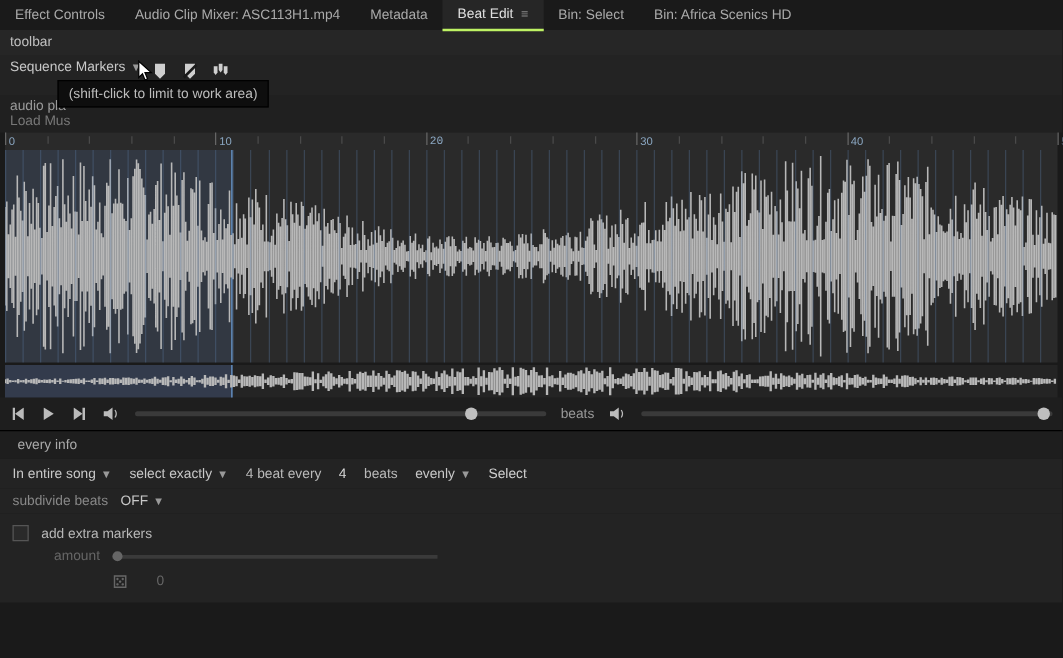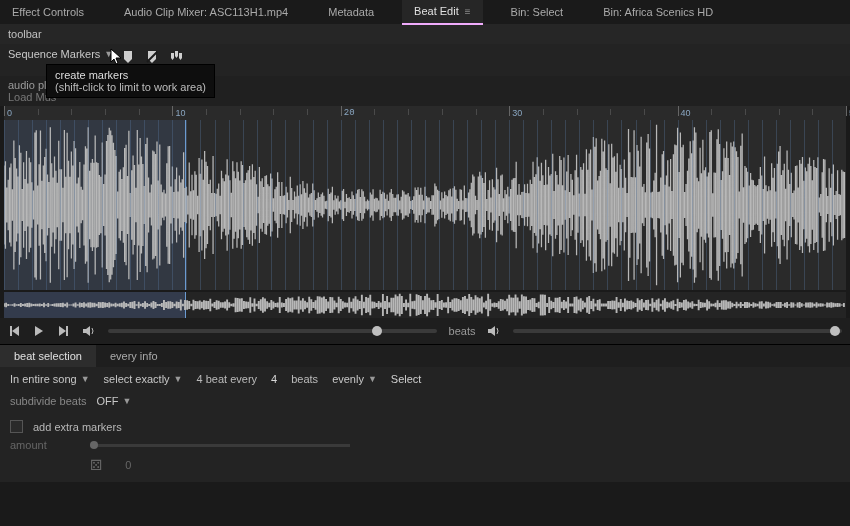--- a/index.html
+++ b/index.html
@@ -1,18 +1,18 @@
 <!DOCTYPE html>
 <html><head>
 <meta charset="utf-8">
 <style>
 html,body{margin:0;padding:0;background:#1a1a1a;color:#c8c8c8;font-family:"Segoe UI",Arial,sans-serif;font-size:11px;width:850px;height:526px;overflow:hidden}
-.top-tabs{display:flex;align-items:center;height:24px;background:#1a1a1a;gap:16px}
+.top-tabs{display:flex;align-items:center;height:24px;background:#1a1a1a;gap:0}
 .tab{padding:0 12px;height:24px;display:flex;align-items:center;color:#aaa;cursor:pointer}
-.tab.active{color:#e0e0e0;border-bottom:2px solid #f0abfc;background:#262626}
+.tab.active{color:#e0e0e0;border-bottom:2px solid #bef264;background:#262626}
 .tab .ham{margin-left:6px;color:#888;font-size:10px}
 .panel-title{background:#262626;color:#c0c0c0;padding:4px 8px;font-size:11px}
 .toolbar{display:flex;align-items:flex-start;gap:6px;background:#232323;padding:4px 8px;height:24px;position:relative}
 .dropdown{display:flex;align-items:center;gap:4px;color:#c8c8c8;cursor:pointer}
 .caret{font-size:9px;color:#999}
 .tbtn{width:18px;height:18px;display:flex;align-items:center;justify-content:center;color:#ccc;cursor:pointer}
 .tbtn svg{width:14px;height:14px}
 .tooltip{position:absolute;left:46px;top:20px;background:#0e0e0e;color:#dedede;padding:4px 8px;border:1px solid #000;z-index:5;white-space:nowrap;font-size:11px}
 .tooltip .sub{color:#bdbdbd}
 .cursor{position:absolute;left:110px;top:4px;z-index:6}
@@ -34,21 +34,21 @@
 .slider .thumb{position:absolute;top:-3px;width:10px;height:10px;border-radius:50%;background:#bfbfbf}
 .subtabs{display:flex;background:#1e1e1e;border-top:1px solid #000}
 .subtab{padding:5px 14px;color:#aaa;cursor:pointer}
 .subtab.active{background:#2d2d2d;color:#e0e0e0}
 .controls{background:#232323;padding:6px 10px;display:flex;align-items:center;gap:14px;flex-wrap:wrap;font-size:11px}
 .controls .lbl{color:#bbb}
 .controls .txt-btn{color:#d0d0d0;cursor:pointer}
 .row2{background:#232323;padding:4px 10px;display:flex;align-items:center;gap:10px;color:#888}
 .extra{background:#232323;padding:6px 10px}
 .extra .line{display:flex;align-items:center;gap:10px;padding:3px 0;color:#666}
-.extra .lab{width:70px;text-align:left}
+.extra .lab{width:70px;text-align:right}
 .mini-slider{flex:0 0 260px;height:3px;background:#3a3a3a;position:relative}
 .mini-slider .dot{position:absolute;left:0;top:-3px;width:8px;height:8px;border-radius:50%;background:#666}
 .checkbox{width:11px;height:11px;border:1px solid #555;background:#2a2a2a;display:inline-block}
 .vol-icon{width:14px;height:14px}
 </style>
 </head>
 <body>
 
 <div class="top-tabs">
   <div class="tab">
@@ -96,21 +96,20 @@
         <path d="M6 1h3v5l-1.5 2L6 6z" fill="#cfcfcf"></path>
         <path d="M10 3h3v5l-1.5 2L10 8z" fill="#cfcfcf"></path>
       </svg>
   </div>
 
   <svg class="cursor" width="14" height="18">
       <path d="M1 1l0 13 3-3 2 5 2-1-2-5 5 0z" fill="#fff" stroke="#000" stroke-width="1"></path>
     </svg>
 
   <div class="tooltip">
-    <div>create markers</div>
     <div class="sub">(shift-click to limit to work area)</div>
   </div>
 </div>
 
 <div class="audio-header">
   <span>audio pla</span><br>
   <span style="color:#777">Load Mus</span>
 </div>
 
 <div class="ruler" id="ruler">
@@ -257,21 +256,20 @@
         <polygon points="1,5 4,5 8,2 8,12 4,9 1,9" fill="#bbb"></polygon>
         <path d="M10 4q2 3 0 6" stroke="#bbb" fill="none"></path>
       </svg>
     </div>
   <div class="slider" style="flex:1">
       <div class="thumb" id="beats-thumb" style="left: calc(98% - 5px);"></div>
     </div>
 </div>
 
 <div class="subtabs">
-  <div class="subtab active"><span>beat selection</span></div>
   <div class="subtab"><span>every info</span></div>
 </div>
 
 <div class="controls">
   <div class="dropdown">
       <span>In entire song</span> 
       <span class="caret">▼</span>
     </div>
   <div class="dropdown">
       <span>select exactly</span> 

